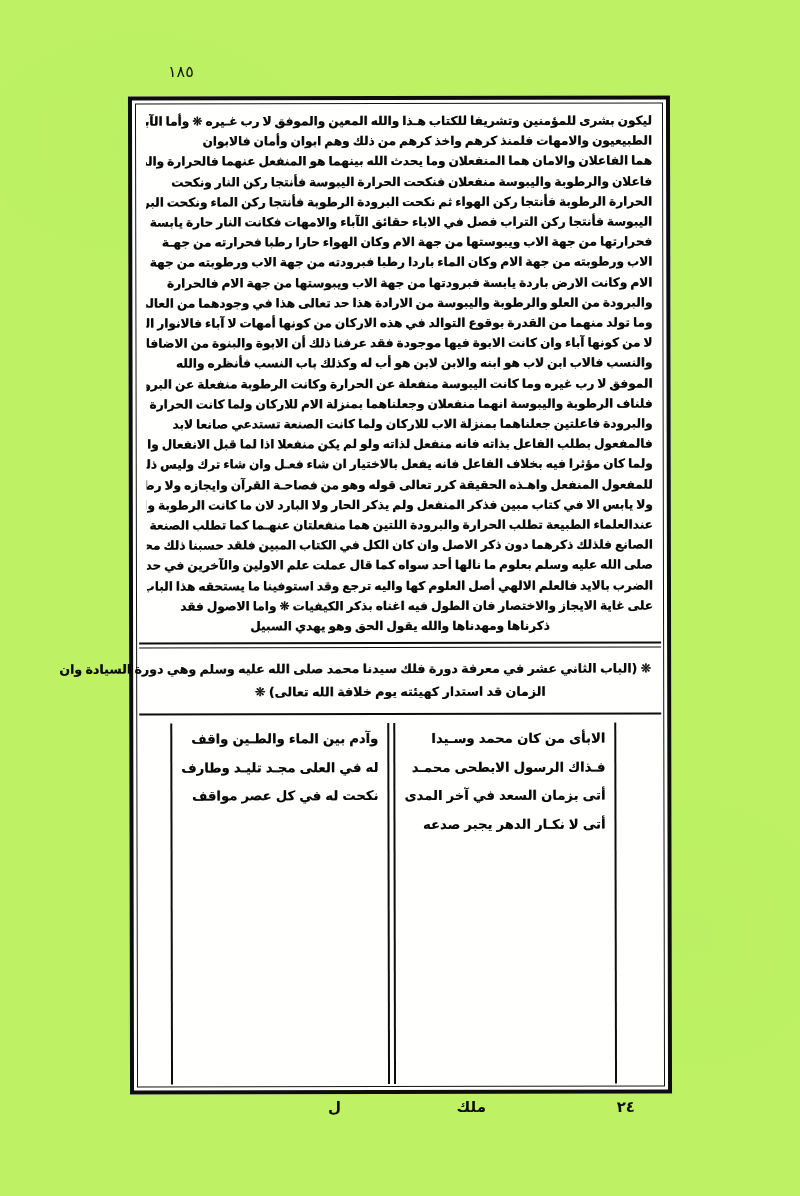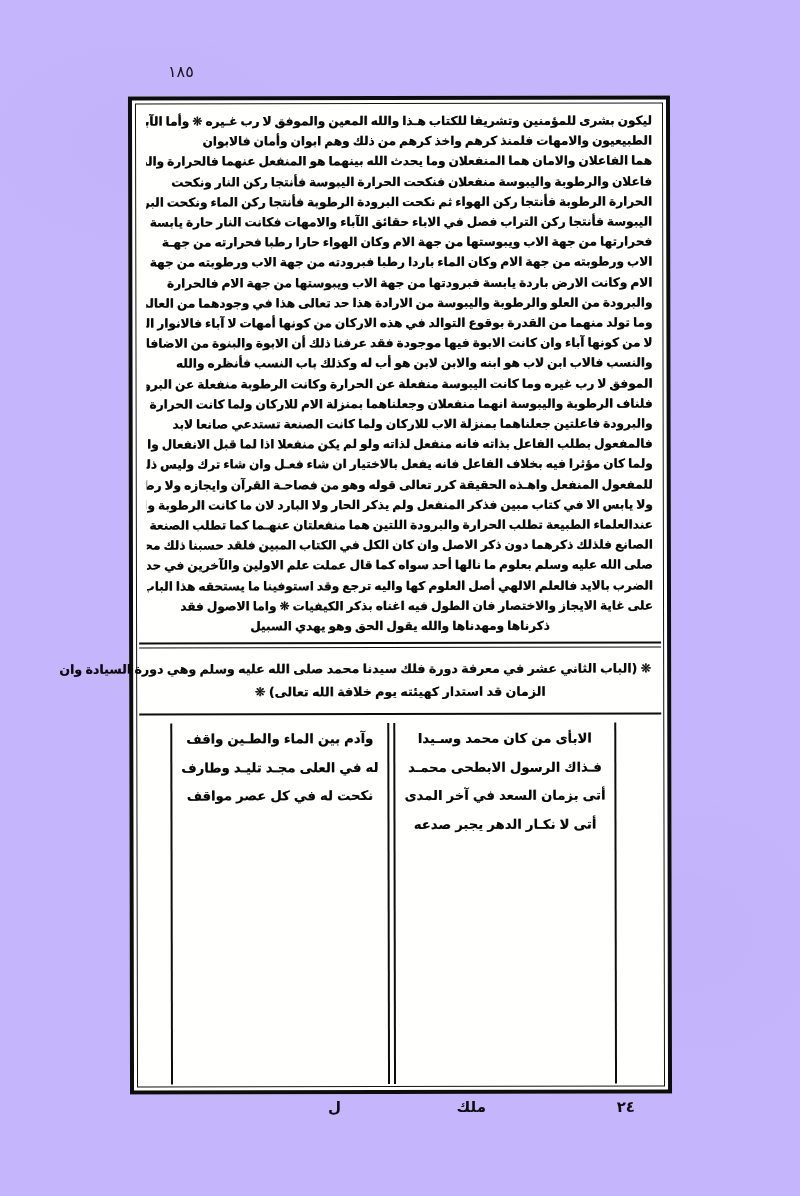--- a/index.html
+++ b/index.html
@@ -7,21 +7,21 @@
     margin: 0;
     padding: 0;
     background: #ffffff;
   }
 
   .page {
     position: relative;
     width: 800px;
     height: 1196px;
     margin: 0 auto;
-    background: #c4b5fd;
+    background: #bef264;
     overflow: hidden;
     font-family: "DejaVu Sans", sans-serif;
   }
 
   
   .page::before {
     content: "";
     position: absolute;
     inset: 0;
     background:
@@ -139,21 +139,20 @@
     direction: rtl;
     width: 432px;
     box-sizing: border-box;
   }
 
   .poem-col {
     flex: 1 1 50%;
     box-sizing: border-box;
     padding: 2px 9px 4px 9px;
     direction: rtl;
-    text-align: center;
   }
 
   
   .poem-col.right {
     border-right: 2.6px solid #0d0d0d;
     padding-right: 9px;
   }
   .poem-col.left {
     border-left: 2.6px solid #0d0d0d;
     padding-left: 9px;

